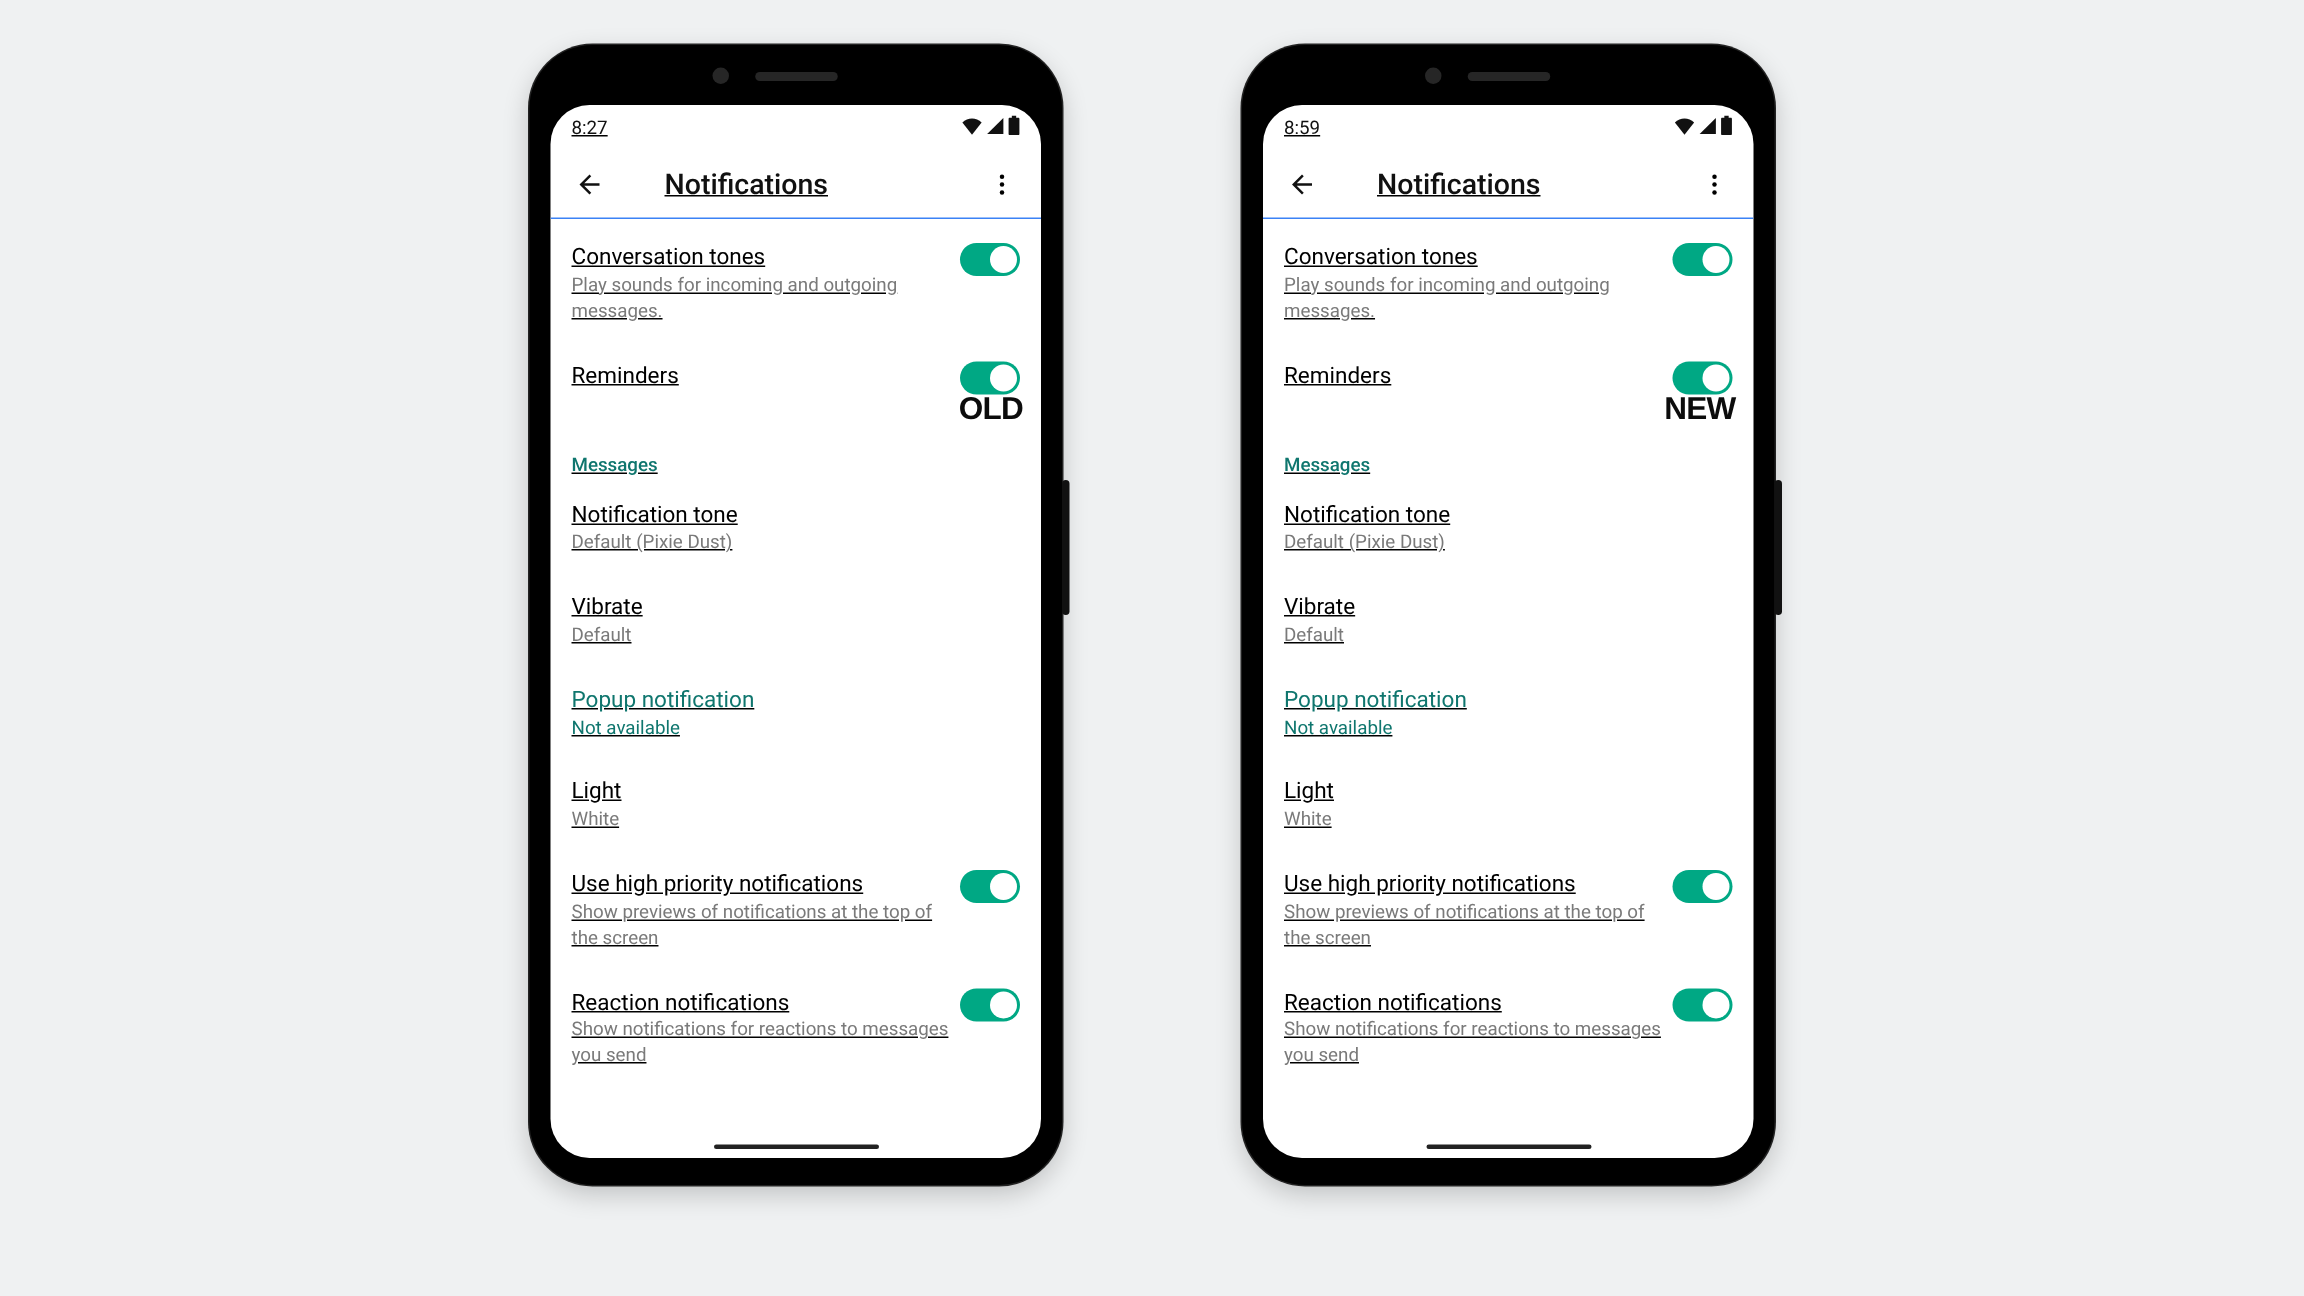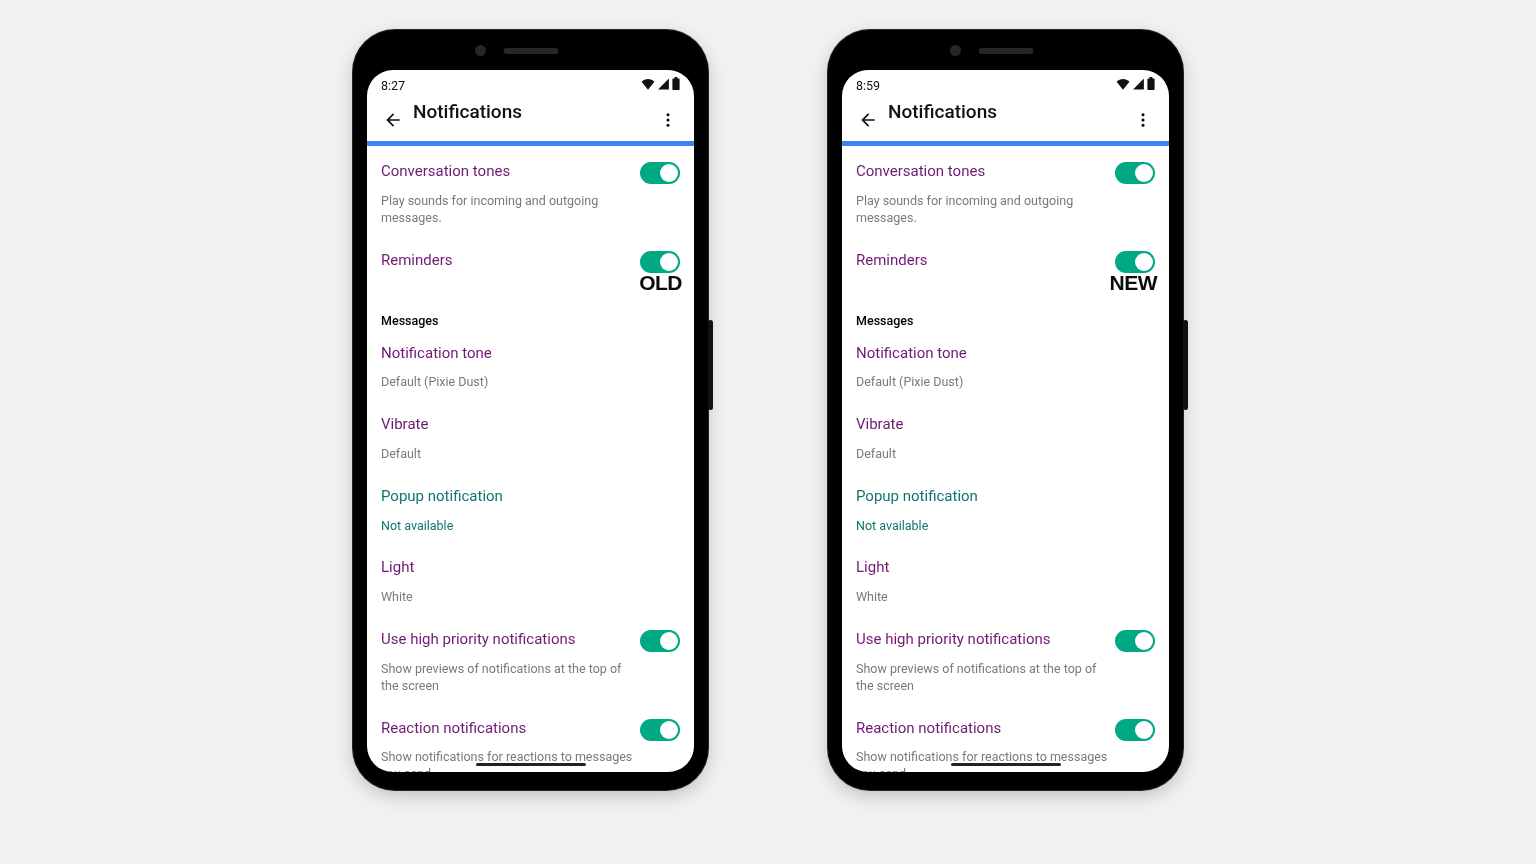--- a/index.html
+++ b/index.html
@@ -62,38 +62,41 @@
     position: absolute;
     top: 40px;
     left: 14px;
     right: 14px;
     bottom: 18px;
     background: #fff;
     border-radius: 26px;
     overflow: hidden;
     display: flex;
     flex-direction: column;
+    text-decoration: underline;
   }
 
   .statusbar {
     height: 30px;
     display: flex;
     justify-content: space-between;
     align-items: center;
     padding: 0 14px;
     font-size: 12.5px;
     color: #111;
   }
   .status-icons { display: flex; gap: 2px; align-items: center; font-size: 12px; }
 
   .appbar {
     height: 46px;
     display: flex;
+    align-items: center;
     padding: 0 6px;
-    border-bottom: 5px solid #3b82f6;
+    border-bottom: 1px solid #3b82f6;
+    gap: 30px;
   }
   .appbar .back {
     width: 40px; height: 40px; display:flex; align-items:center; justify-content:center;
     font-size: 20px; color:#111; cursor:pointer;
   }
   .appbar .title {
     font-size: 19px;
     font-weight: 500;
     color: #111;
   }
@@ -116,28 +119,28 @@
   .setting.disabled .s-title,
   .setting.disabled .s-sub { color: #0f766e; }
 
   .s-row {
     display: flex;
     align-items: flex-start;
   }
   .s-text { flex: 1; padding-right: 6px; }
   .s-title {
     font-size: 15px;
-    color: #701a75;
+    color: #000000;
     line-height: 1.25;
   }
   .s-sub {
     font-size: 12.5px;
     color: #7a7a7a;
     line-height: 1.35;
-    margin-top: 12px;
+    margin-top: 2px;
   }
 
   .switch {
     width: 40px;
     height: 22px;
     border-radius: 11px;
     background: #00a884;
     position: relative;
     flex-shrink: 0;
     margin-top: 0px;
@@ -149,21 +152,21 @@
     top: 2px;
     width: 18px;
     height: 18px;
     background: #fff;
     border-radius: 50%;
   }
 
   .section-label {
     padding: 22px 14px 4px 14px;
     font-size: 12.5px;
-    color: #000000;
+    color: #0f766e;
     font-weight: 500;
   }
 
   .badge {
     position: absolute;
     right: 12px;
     bottom: -4px;
     font-size: 21px;
     font-weight: 900;
     letter-spacing: -0.5px;

